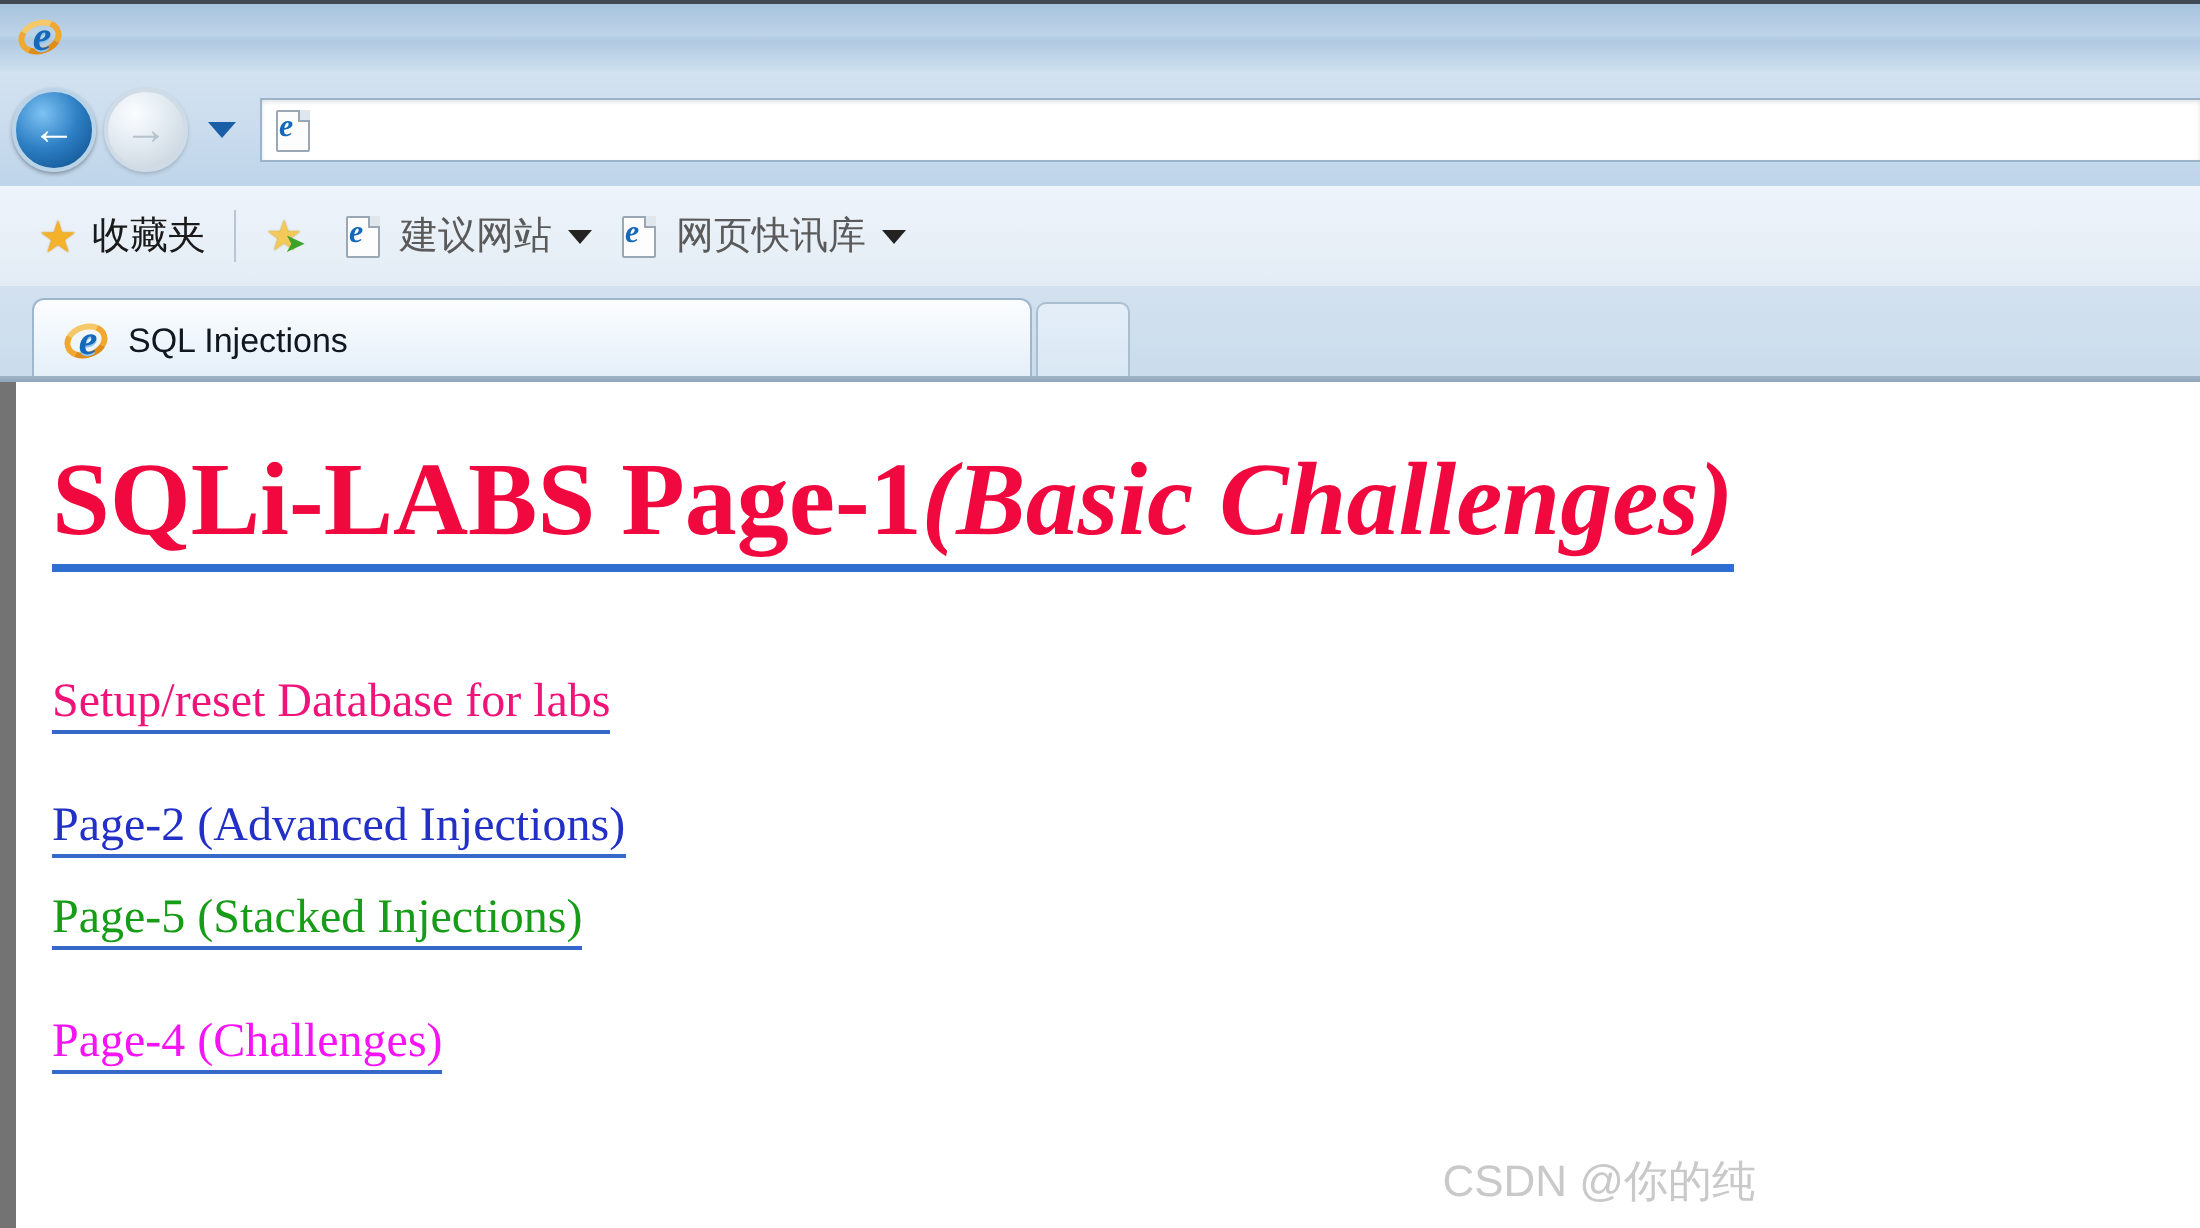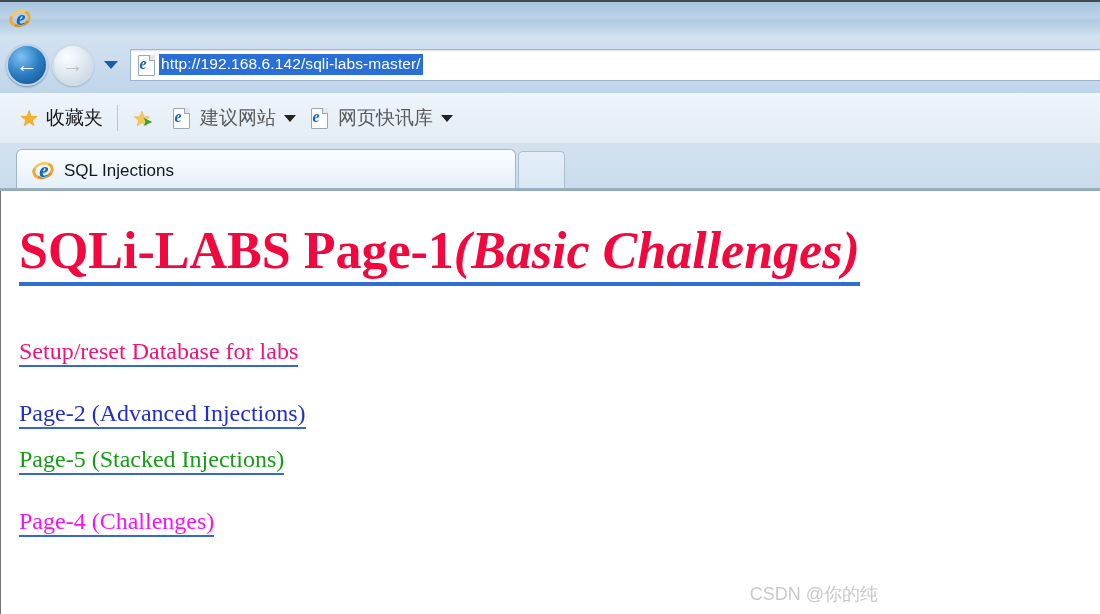--- a/index.html
+++ b/index.html
@@ -306,21 +306,21 @@
   }
 
   
   .content {
     position: absolute;
     left: 0; top: 191px;
     width: 892px;
     height: 423px;
     background: #ffffff;
     box-sizing: border-box;
-    border-left: 1px solid #737373;
+    border-left: 8px solid #737373;
     overflow: hidden;
   }
   .content::before {
     content: "";
     position: absolute;
     left: 0; top: 0;
     width: 2px; height: 100%;
     background: #ffffff;
   }
   .content-inner {
@@ -364,21 +364,21 @@
   }
   .l1 { top: 147px; }
   .l2 { top: 209px; }
   .l3 { top: 255px; }
   .l4 { top: 317px; }
 
   .watermark {
     position: absolute;
     right: 14px;
     bottom: 8px;
-    font-size: 18px;
+    font-size: 22px;
     color: #c9c9c9;
     white-space: nowrap;
   }
 </style>
 </head>
 <body>
 
 <div id="app">
 
   <div class="titlebar">
@@ -396,21 +396,20 @@
       <span class="arrow-glyph">→</span>
     </div>
     <div class="nav-dropdown">
       <span class="tri"></span>
     </div>
     <div class="addressbar">
       <span class="page-icon">
         <span class="sheet"></span>
         <span class="mini-e">e</span>
       </span>
-      <span class="url-selected">http://192.168.6.142/sqli-labs-master/</span>
     </div>
   </div>
 
   <div class="favbar">
     <div class="fav-item">
       <span class="star">★</span>
       <span class="fav-label">收藏夹</span>
     </div>
 
     <div class="fav-sep"></div>

